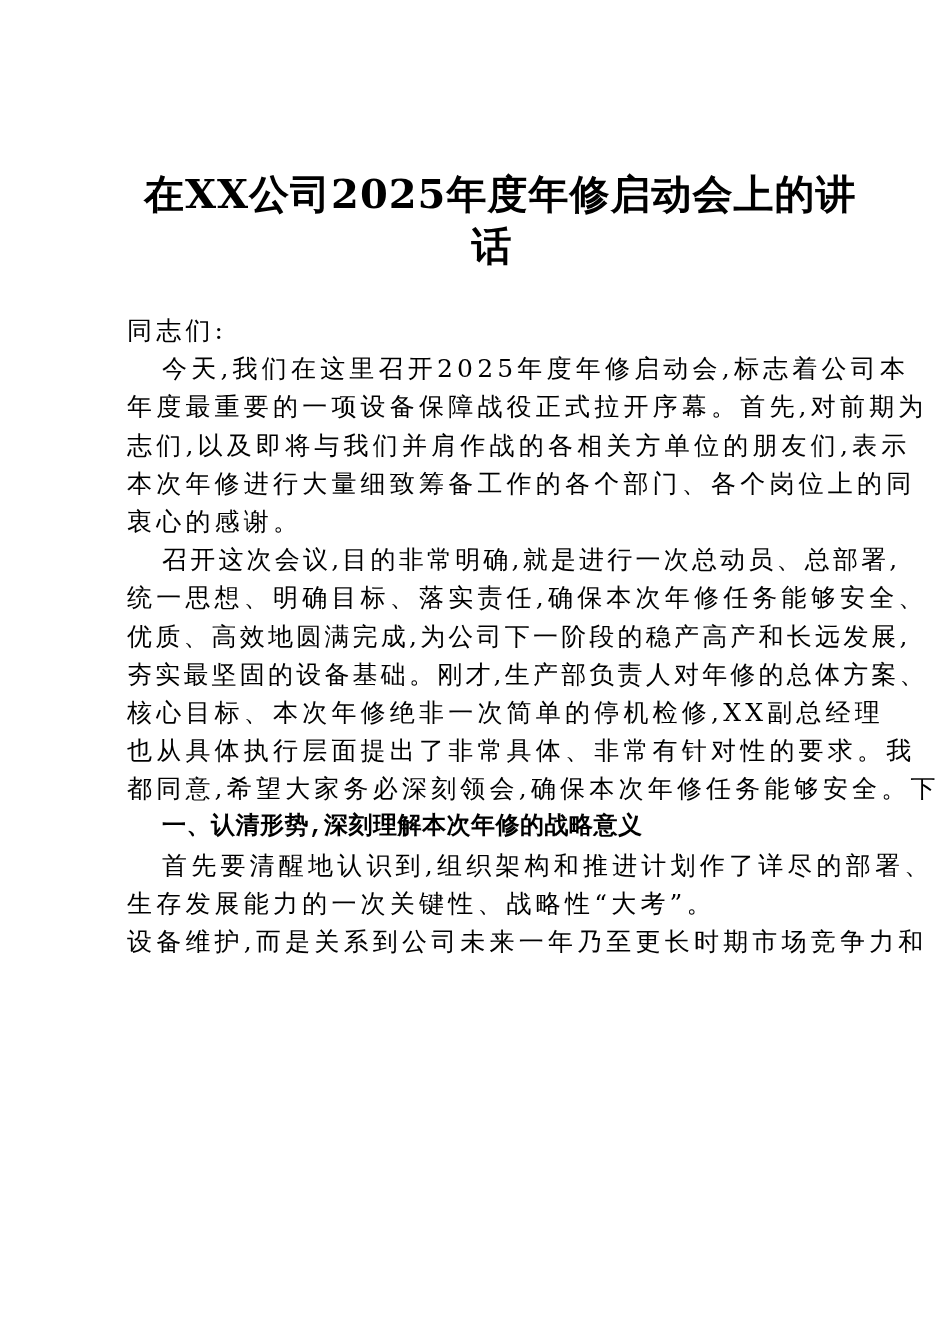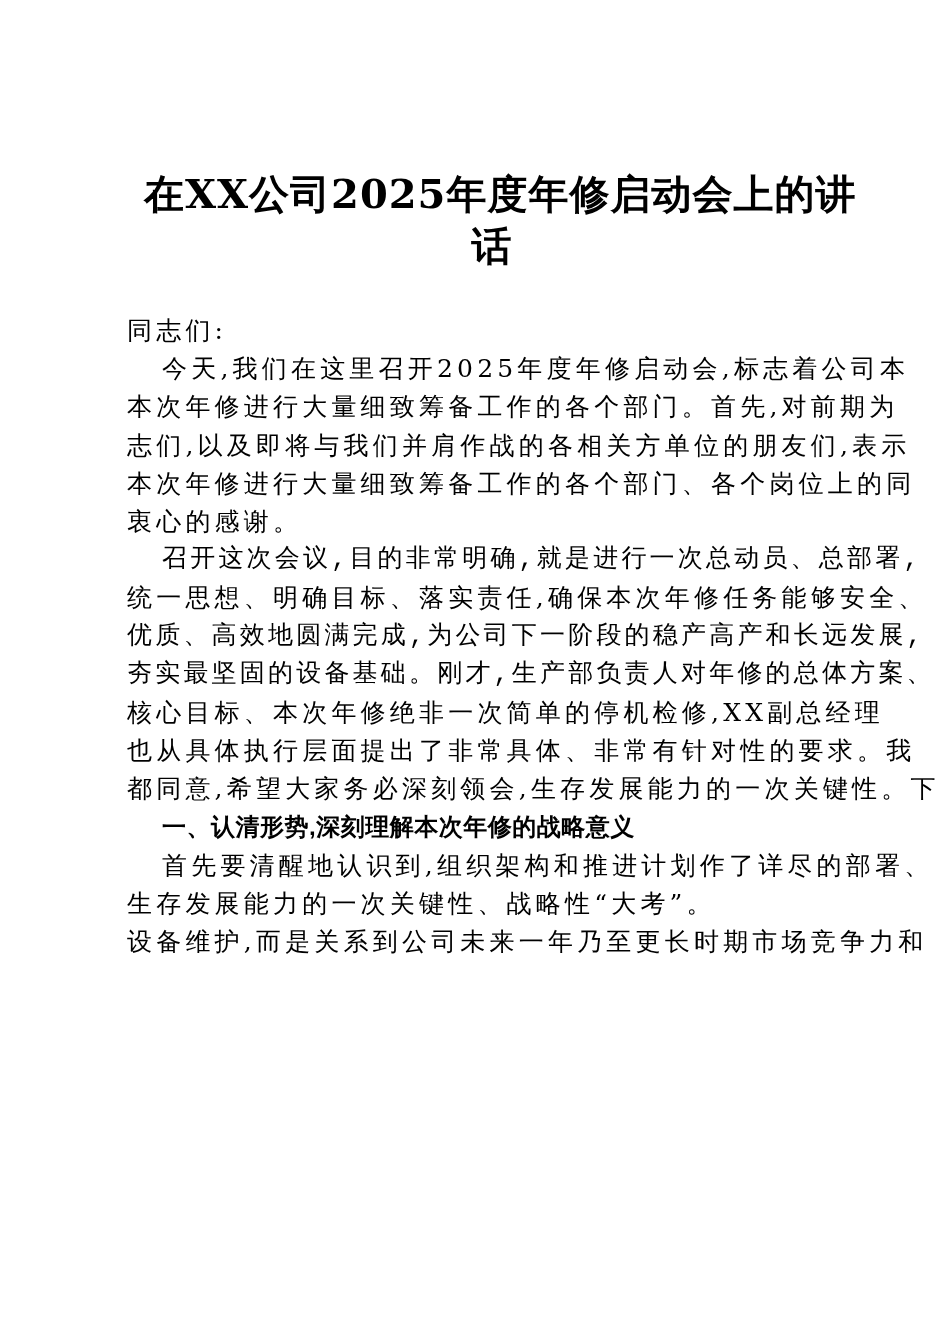--- a/index.html
+++ b/index.html
@@ -48,57 +48,57 @@
       line-height: 38.2px;
     }
     .line {
       display: block;
       white-space: nowrap;
       letter-spacing: 4.2px;
       height: 38.2px;
     }
     .line.indent { padding-left: 35px; }
     .line.heading {
-      font-family: Liberation Sans, sans-serif;
+      font-family: Liberation Mono, monospace;
       font-weight: bold;
       letter-spacing: 0.5px;
       padding-left: 35px;
       font-size: 24px;
     }
-    .line.tight { letter-spacing: 3.2px; font-family: Liberation Mono, monospace; }
+    .line.tight { letter-spacing: 3.2px; }
   </style>
 </head>
 <body>
 
 <div class="page">
 
   <div class="title">
     <span class="tline">在XX公司2025年度年修启动会上的讲</span>
     <span class="tline">话</span>
   </div>
 
   <div class="body">
     <span class="line">同志们:</span>
 
     <div>
       <span class="line indent">今天,我们在这里召开2025年度年修启动会,标志着公司本</span>
-      <span class="line">本次年修进行大量细致筹备工作的各个部门。首先,对前期为</span>
+      <span class="line">年度最重要的一项设备保障战役正式拉开序幕。首先,对前期为</span>
       <span class="line">志们,以及即将与我们并肩作战的各相关方单位的朋友们,表示</span>
       <span class="line">本次年修进行大量细致筹备工作的各个部门、各个岗位上的同</span>
       <span class="line">衷心的感谢。</span>
     </div>
 
     <div>
       <span class="line indent tight">召开这次会议,目的非常明确,就是进行一次总动员、总部署,</span>
       <span class="line">统一思想、明确目标、落实责任,确保本次年修任务能够安全、</span>
       <span class="line tight">优质、高效地圆满完成,为公司下一阶段的稳产高产和长远发展,</span>
       <span class="line tight">夯实最坚固的设备基础。刚才,生产部负责人对年修的总体方案、</span>
       <span class="line">核心目标、本次年修绝非一次简单的停机检修,XX副总经理</span>
       <span class="line">也从具体执行层面提出了非常具体、非常有针对性的要求。我</span>
-      <span class="line">都同意,希望大家务必深刻领会,生存发展能力的一次关键性。下</span>
+      <span class="line">都同意,希望大家务必深刻领会,确保本次年修任务能够安全。下</span>
     </div>
 
     <span class="line heading">一、认清形势,深刻理解本次年修的战略意义</span>
 
     <div>
       <span class="line indent">首先要清醒地认识到,组织架构和推进计划作了详尽的部署、</span>
       <span class="line">生存发展能力的一次关键性、战略性“大考”。</span>
       <span class="line">设备维护,而是关系到公司未来一年乃至更长时期市场竞争力和</span>
     </div>
 

